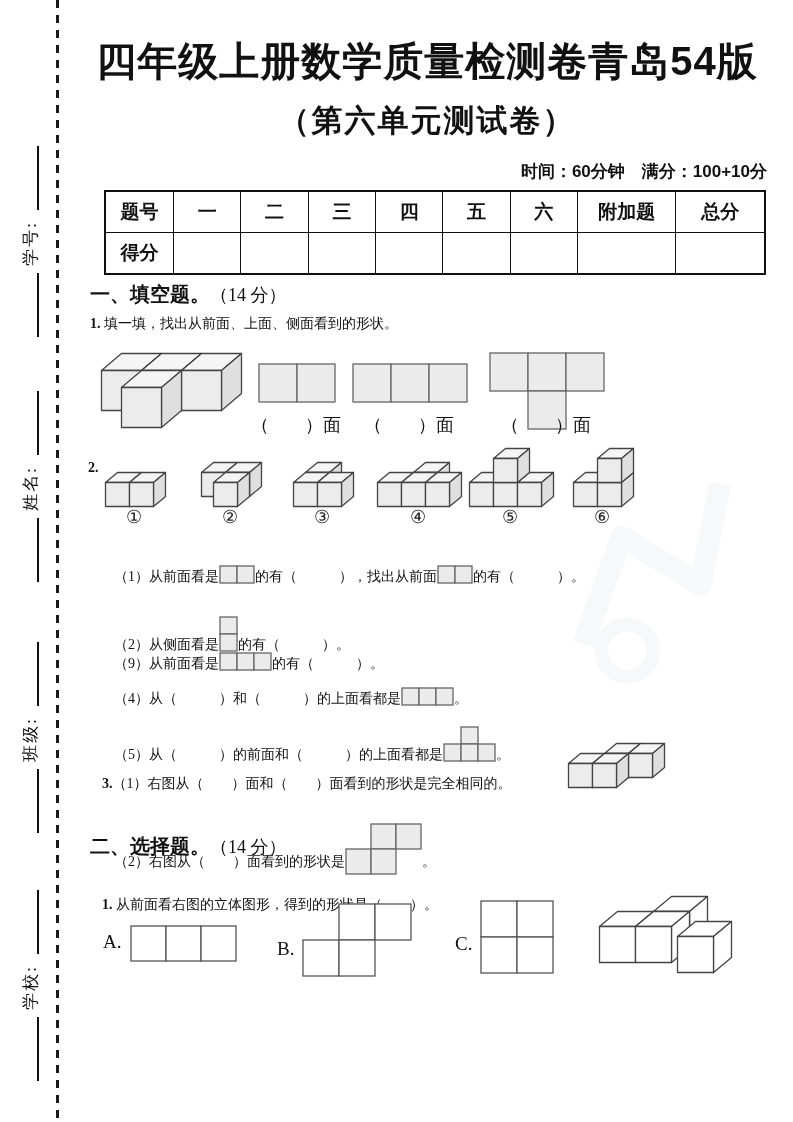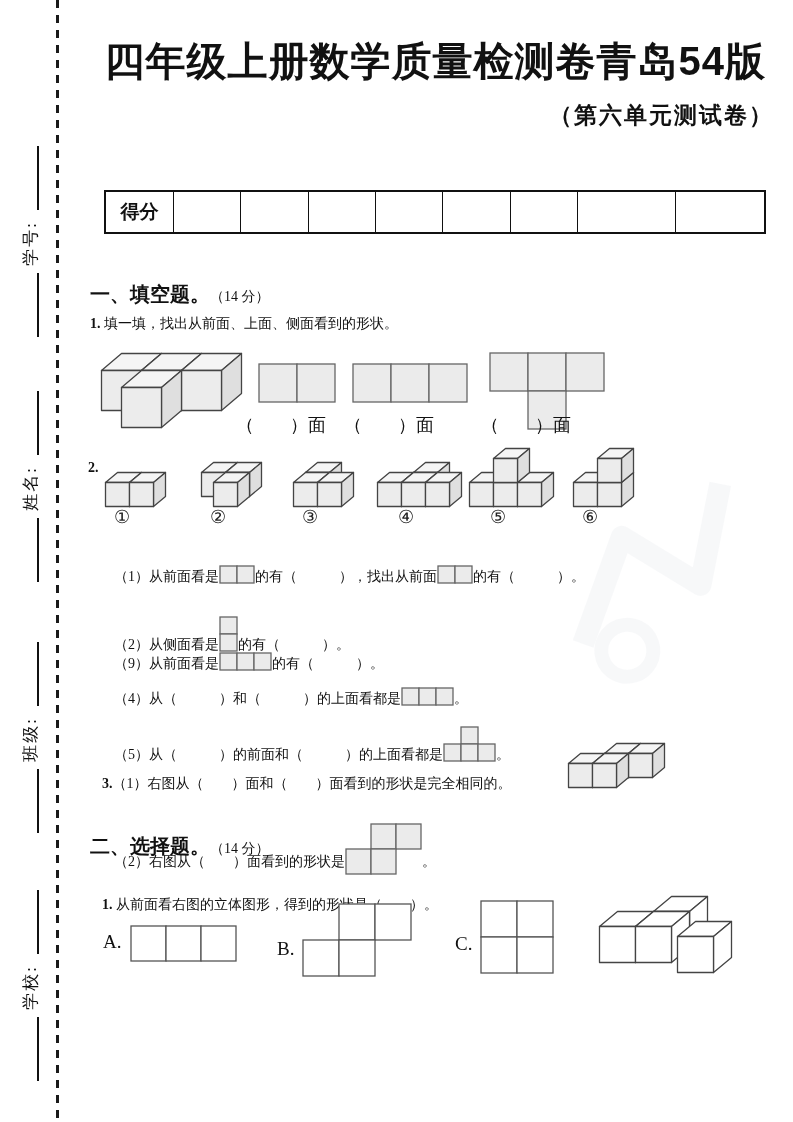--- a/index.html
+++ b/index.html
@@ -1,39 +1,39 @@
 <!DOCTYPE html>
 <html><head>
 <meta charset="utf-8">
 <style>
   html,body{margin:0;padding:0;background:#fff;}
   #page{position:relative;width:793px;height:1122px;background:#ffffff;overflow:hidden;
         font-family:"Liberation Serif","DejaVu Serif",serif;color:#111;}
   .abs{position:absolute;}
   .sans{font-family:"Liberation Sans","DejaVu Sans",sans-serif;text-align:right;}
   .pre{white-space:pre;}
-  .center{}
+  .center{text-align:center;}
   
   #cutline{left:56px;top:0;width:3px;height:1122px;
     background:repeating-linear-gradient(180deg,#1a1a1a 0 8px,transparent 8px 15px);}
   .mline{left:37px;width:0;border-left:2px solid #111;height:64px;}
   .mlabel{left:6px;width:48px;height:60px;display:flex;align-items:center;justify-content:center;}
   .mlabel span{transform:rotate(-90deg);font-size:17px;letter-spacing:2px;white-space:nowrap;}
   
   #title{left:88px;top:34px;width:678px;font-size:40px;font-weight:900;letter-spacing:1px;}
-  #subtitle{left:96px;top:100px;width:678px;font-size:23px;font-weight:900;letter-spacing:2px;}
+  #subtitle{left:88px;top:100px;width:678px;font-size:31px;font-weight:900;letter-spacing:2px;}
   #meta{left:365px;top:160px;width:402px;text-align:right;font-size:17px;font-weight:600;}
   
   #scoretable{left:104px;top:190px;width:662px;border-collapse:collapse;table-layout:fixed;}
   #scoretable td{border:1.5px solid #111;height:38px;text-align:center;vertical-align:middle;
     font-size:19px;font-weight:700;font-family:"Liberation Sans","DejaVu Sans",sans-serif;}
   #scoretable{border:2px solid #111;}
   
   .h-sec{font-size:20px;font-weight:800;}
-  .h-pts{font-size:14px;font-weight:400;font-family:"Liberation Serif","DejaVu Serif",serif;}
+  .h-pts{font-size:18px;font-weight:400;font-family:"Liberation Serif","DejaVu Serif",serif;}
   .qline{font-size:14px;line-height:26px;}
   .qnum{font-weight:700;}
   .ifig{display:inline-block;vertical-align:-3px;line-height:0;}
   .ifig-mid{display:inline-block;vertical-align:-9px;line-height:0;}
   .fig{line-height:0;}
   .cap{font-size:18px;}
   .circ{font-size:18px;color:#222;}
   .optlbl{font-size:19px;}
   #footer{left:0;top:1088px;width:793px;text-align:center;font-size:17px;letter-spacing:10px;
     font-family:"Liberation Sans","DejaVu Sans",sans-serif;color:#222;}
@@ -70,34 +70,46 @@
     </div>
   <div class="abs mline" style="top:1017px;"></div>
 
   <svg id="watermark" class="abs" width="210" height="210" viewBox="0 0 210 210">
     <path d="M20 150 L90 60 L150 130 L200 40" fill="none" stroke="#7a8aa0" stroke-width="22" stroke-linejoin="round"></path>
     <circle cx="60" cy="170" r="26" fill="none" stroke="#7a8aa0" stroke-width="14"></circle>
   </svg>
 
   <div id="title" class="abs sans center">四年级上册数学质量检测卷青岛54版</div>
   <div id="subtitle" class="abs sans center">（第六单元测试卷）</div>
+  <div id="meta" class="abs sans pre">时间：60分钟　满分：100+10分</div>
 
   <table id="scoretable" class="abs">
     <colgroup>
       <col style="width:10.4%">
         <col style="width:10.2%">
         <col style="width:10.2%">
         <col style="width:10.2%">
       <col style="width:10.2%">
         <col style="width:10.2%">
         <col style="width:10.2%">
         <col style="width:14.9%">
         <col style="width:13.5%">
     </colgroup>
     <tbody>
+        <tr>
+      <td>题号</td>
+      <td>一</td>
+      <td>二</td>
+      <td>三</td>
+      <td>四</td>
+      <td>五</td>
+      <td>六</td>
+      <td>附加题</td>
+      <td>总分</td>
+    </tr>
     <tr>
       <td>得分</td>
       <td></td>
       <td></td>
       <td></td>
       <td></td>
       <td></td>
       <td></td>
       <td></td>
       <td></td>

